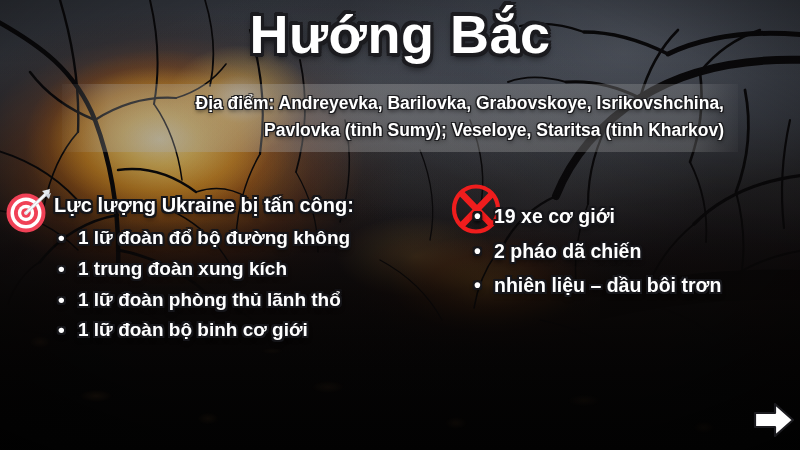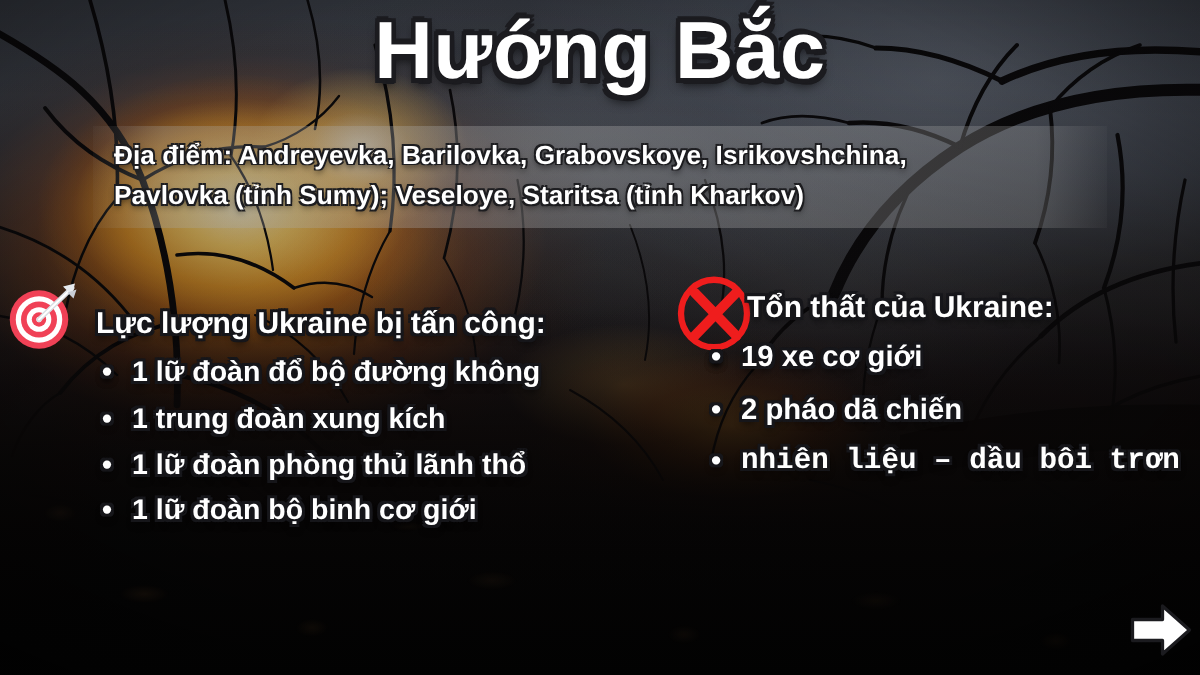--- a/index.html
+++ b/index.html
@@ -163,35 +163,35 @@
     position:absolute;
     top:84px; left:62px;
     width:676px;
     padding:6px 14px 9px 14px;
     background:linear-gradient(to right,
         rgba(150,150,150,0.05) 0%,
         rgba(168,168,168,0.30) 7%,
         rgba(175,175,175,0.34) 50%,
         rgba(165,165,165,0.28) 93%,
         rgba(150,150,150,0.05) 100%);
-    text-align:left;
+    text-align:right;
     font-size:17.5px;
     font-weight:700;
     line-height:1.52;
     color:#fff;
     text-shadow:
       -1.2px -1.2px 0 #1d1d20, 1.2px -1.2px 0 #1d1d20,
       -1.2px  1.2px 0 #1d1d20, 1.2px  1.2px 0 #1d1d20,
        0     2px   4px rgba(0,0,0,.7);
   }
   #subtitle-band .sub-line { display:block; white-space:nowrap; }
 
   
   .col { position:absolute; top:194px; }
-  #col-left  { left:22px;  width:420px;margin-top:11px; }
+  #col-left  { left:12px;  width:420px; }
   #col-right { left:452px; width:348px; }
 
   .col-head {
     font-size:20px;
     font-weight:700;
     line-height:1.1;
     white-space:nowrap;
   }
   #col-left .col-head  { padding-left:42px; }
   #col-right .col-head { padding-left:46px; }
@@ -209,21 +209,21 @@
 
   .col li .bullet {
     position:absolute;
     left:0; top:0;
   }
   #col-left li .bullet  { left:46px; }
   #col-right li .bullet { left:22px; }
 
   #col-right li { font-size:19.5px; line-height:1.42; margin-bottom:7px; }
   #col-right li.wrap { white-space:normal; }
-  #col-right li .cont { display:block; padding-left:0;font-family:Liberation Mono, monospace; }
+  #col-right li .cont { display:block; padding-left:0; }
 
   
   #target-icon {
     position:absolute;
     left:4px; top:187px;
     width:48px; height:48px;
   }
   #x-icon {
     position:absolute;
     left:450px; top:183px;
@@ -358,21 +358,20 @@
     </ul>
   </div>
 
   <svg id="x-icon" viewBox="0 0 56 52">
     <ellipse cx="26" cy="26" rx="22" ry="22.5" fill="none" stroke="#ef1d1d" stroke-width="4.2"></ellipse>
     <line x1="13" y1="12" x2="41" y2="41" stroke="#ef1d1d" stroke-width="6.5" stroke-linecap="round"></line>
     <line x1="41" y1="12" x2="13" y2="41" stroke="#ef1d1d" stroke-width="6.5" stroke-linecap="round"></line>
   </svg>
 
   <div class="col" id="col-right">
-    <div class="col-head outlined">Tổn thất của Ukraine:</div>
     <ul>
       <li class="outlined">
         <span class="bullet">•</span>
       </li>
       <li class="outlined">
         <span class="bullet">•</span>
       </li>
       <li class="outlined">
         <span class="bullet">•</span>
         <span> 19 xe cơ giới</span>

